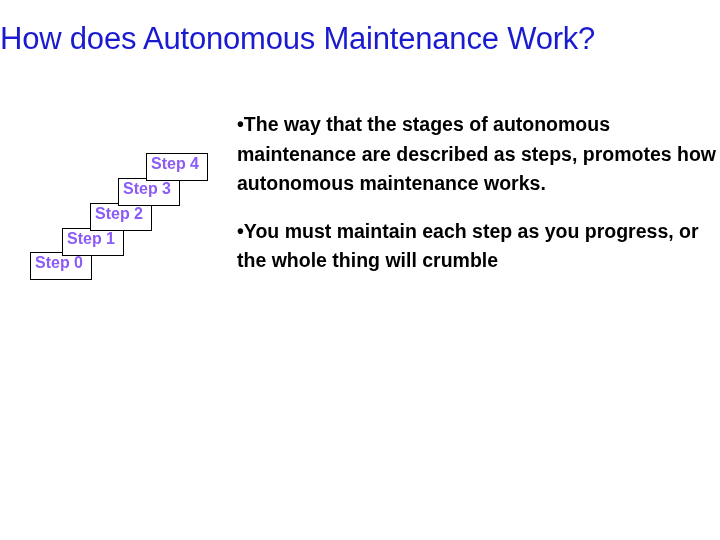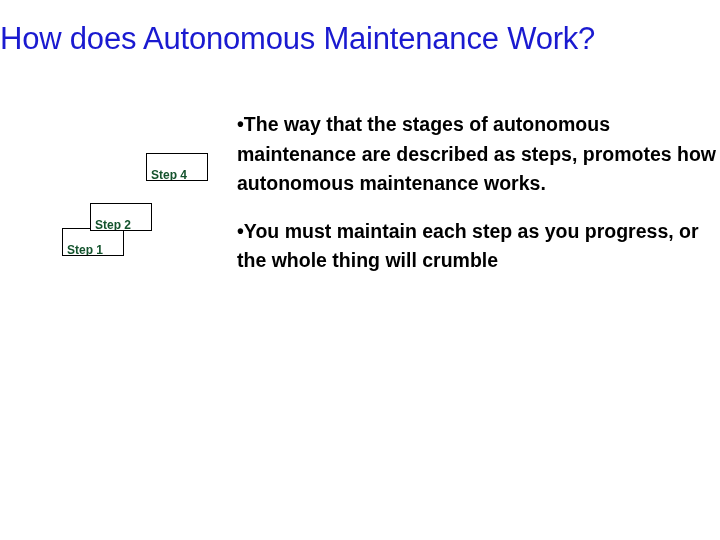--- a/index.html
+++ b/index.html
@@ -51,25 +51,25 @@
     height: 28px;
     box-sizing: border-box;
     background: #ffffff;
     border: 1px solid #000000;
     overflow: hidden;
   }
   .step-box .step-label {
     display: block;
     position: absolute;
     left: 4px;
-    top: 12px;
-    font-size: 12px;
+    top: 0;
+    font-size: 16px;
     line-height: 19px;
     font-weight: bold;
-    color: #14532d;
+    color: #8b5cf6;
     white-space: nowrap;
   }
 
   
   #body-text {
     position: absolute;
     left: 211px;
     top: 110px;
     width: 486px;
     margin-left: 26px;
@@ -92,29 +92,35 @@
 </style>
 </head>
 <body>
 
 <div id="slide">
 
   <div id="slide-title">How does Autonomous Maintenance Work?</div>
 
   <div id="staircase">
 
+    <div class="step-box" style="left:30px; top:252px; z-index:1;">
+      <span class="step-label">Step 0</span>
+    </div>
 
     <div class="step-box" style="left:62px; top:228px; z-index:2;text-align:center;">
       <span class="step-label">Step 1</span>
     </div>
 
     <div class="step-box" style="left:90px; top:203px; z-index:3;">
       <span class="step-label">Step 2</span>
     </div>
 
+    <div class="step-box" style="left:118px; top:178px; z-index:4;">
+      <span class="step-label">Step 3</span>
+    </div>
 
     <div class="step-box" style="left:146px; top:153px; z-index:5;">
       <span class="step-label">Step 4</span>
     </div>
 
   </div>
 
   <div id="body-text">
 
     <p class="bullet-para"><span class="bullet-glyph">•</span><span>The way that the stages of autonomous maintenance are described as steps, promotes how autonomous maintenance works.</span></p>

